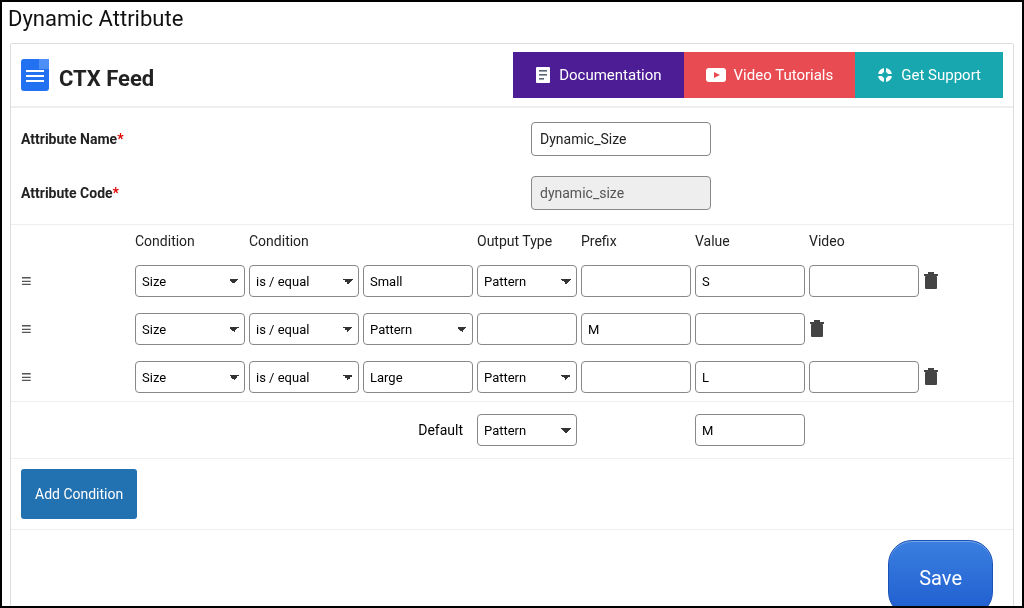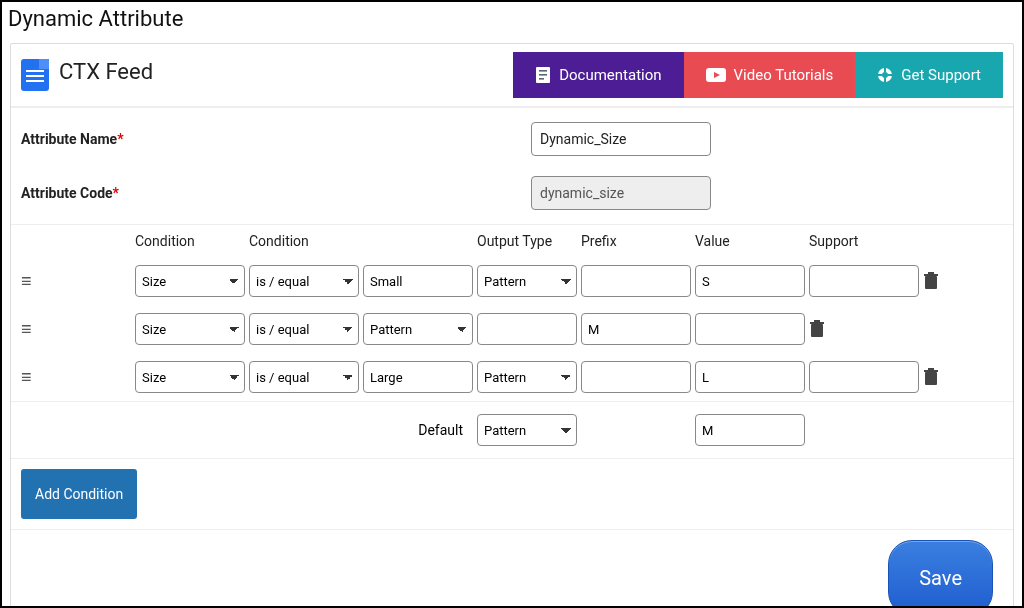--- a/index.html
+++ b/index.html
@@ -3,21 +3,21 @@
 <meta charset="utf-8">
 <style>
   * { box-sizing: border-box; margin: 0; padding: 0; font-family: -apple-system, BlinkMacSystemFont, "Segoe UI", Roboto, Arial, sans-serif; }
   body { background: #fff; width: 1024px; height: 608px; border: 2px solid #000; position: relative; }
 
   .page-title { font-size: 22px; font-weight: 400; padding: 4px 6px; color: #111; }
 
   .panel { margin: 8px 8px 0 8px; border: 1px solid #ddd; border-radius: 2px; }
 
   .header-bar { display: flex; align-items: center; justify-content: space-between; padding: 8px 10px; border-bottom: 1px solid #eee; }
-  .brand { display: flex; align-items: flex-start; gap: 10px; }
+  .brand { display: flex; align-items: flex-end; gap: 10px; font-weight: bold; }
   .brand-icon { width: 28px; height: 32px; background: #2271f0; border-radius: 3px; position: relative; }
   .brand-icon::before { content: ""; position: absolute; top: 0; right: 0; width: 10px; height: 10px; background: #4d8ef7; }
   .brand-icon span { position: absolute; left: 5px; right: 5px; height: 2px; background: #fff; }
   .brand-icon span:nth-child(1){ top:11px; }
   .brand-icon span:nth-child(2){ top:16px; }
   .brand-icon span:nth-child(3){ top:21px; }
   .brand-title { font-size: 22px; color: #222; }
 
   .header-buttons { display: flex; }
   .hbtn { display: flex; align-items: center; gap: 8px; color: #fff; font-size: 15px; padding: 14px 22px; cursor: pointer; }
@@ -125,21 +125,21 @@
 
   <div class="grid-section">
     <div class="grid-head">
       <div></div>
       <div class="h-attr">Condition</div>
       <div class="h-cond">Condition</div>
       <div></div>
       <div class="h-out">Output Type</div>
       <div class="h-pref">Prefix</div>
       <div class="h-val">Value</div>
-      <div class="h-suf">Support</div>
+      <div class="h-suf">Video</div>
       <div></div>
     </div>
 
     <div class="grid-row">
       <div class="drag">≡</div>
       <select class="select"><option>Size</option></select>
       <select class="select"><option>is / equal</option></select>
       <input class="tinput" value="Small" style="">
       <select class="select"><option>Pattern</option></select>
       <input class="tinput" value="" style="">

